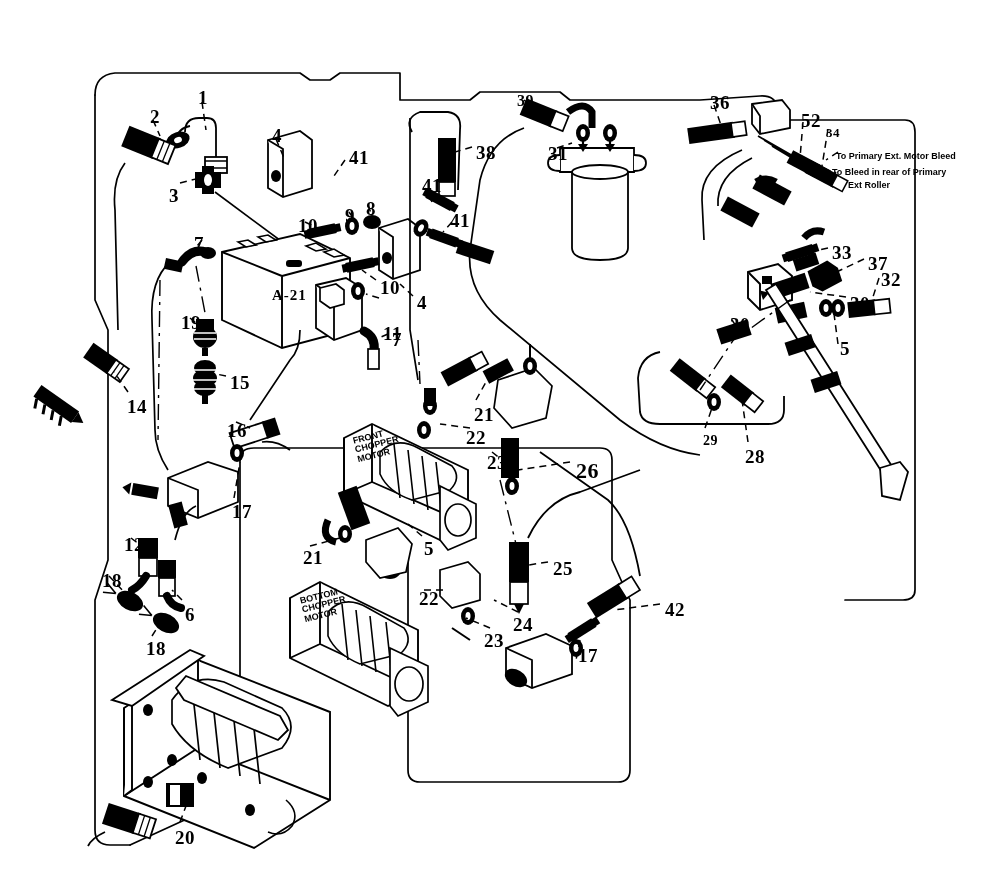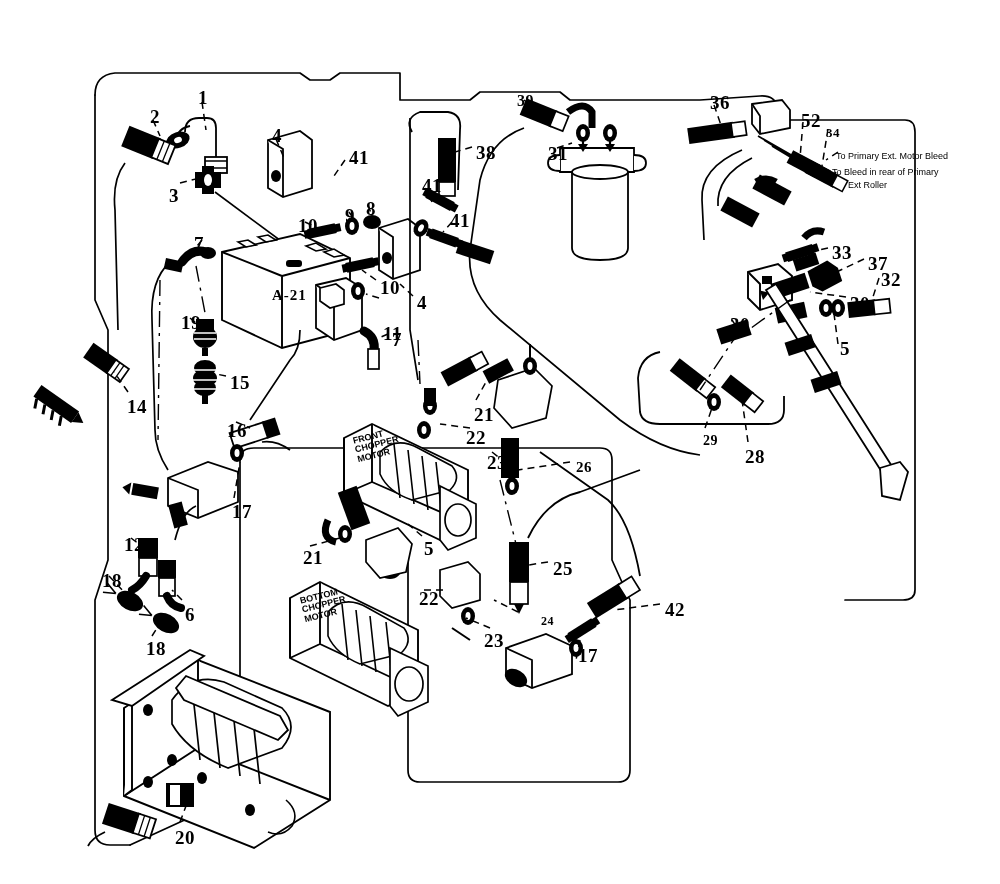--- a/index.html
+++ b/index.html
@@ -3,21 +3,21 @@
 <meta charset="utf-8">
 <style>
   html,body{margin:0;padding:0;background:#ffffff;}
   #stage{position:relative;width:1000px;height:884px;background:#fff;
          font-family:"Liberation Sans",sans-serif;overflow:hidden;}
   #art{position:absolute;inset:0;}
   .callout{position:absolute;font-family:"Liberation Serif",serif;
            font-weight:700;color:#000;line-height:1;white-space:nowrap;
            letter-spacing:.5px;}
   .note{position:absolute;font-family:"Liberation Sans",sans-serif;
-        font-weight:400;color:#000;white-space:nowrap;}
+        font-weight:700;color:#000;white-space:nowrap;}
   .partlbl{position:absolute;font-family:"Liberation Sans",sans-serif;
            font-weight:700;color:#000;white-space:pre;line-height:1.05;}
 </style>
 </head>
 <body>
 
 <div id="stage">
 
 <svg id="art" viewBox="0 0 1000 884">
   <defs>
@@ -552,30 +552,30 @@
       <div class="callout" style="left: 230px; top: 373px; font-size: 19px;">15</div>
       <div class="callout" style="left: 840px; top: 339px; font-size: 19px;">5</div>
       <div class="callout" style="left: 730px; top: 315px; font-size: 19px;">30</div>
       <div class="callout" style="left: 127px; top: 397px; font-size: 19px;">14</div>
       <div class="callout" style="left: 474px; top: 405px; font-size: 19px;">21</div>
       <div class="callout" style="left: 466px; top: 428px; font-size: 19px;">22</div>
       <div class="callout" style="left: 703px; top: 434px; font-size: 14px;">29</div>
       <div class="callout" style="left: 745px; top: 447px; font-size: 19px;">28</div>
       <div class="callout" style="left: 227px; top: 421px; font-size: 19px;">16</div>
       <div class="callout" style="left: 487px; top: 453px; font-size: 19px;">23</div>
-      <div class="callout" style="left: 576px; top: 460px; font-size: 15px;">26</div>
+      <div class="callout" style="left: 576px; top: 460px; font-size: 22px;">26</div>
       <div class="callout" style="left: 232px; top: 502px; font-size: 19px;">17</div>
       <div class="callout" style="left: 303px; top: 548px; font-size: 19px;">21</div>
       <div class="callout" style="left: 424px; top: 539px; font-size: 19px;">5</div>
       <div class="callout" style="left: 124px; top: 535px; font-size: 19px;">12</div>
       <div class="callout" style="left: 553px; top: 559px; font-size: 19px;">25</div>
       <div class="callout" style="left: 102px; top: 571px; font-size: 19px;">18</div>
       <div class="callout" style="left: 419px; top: 589px; font-size: 19px;">22</div>
       <div class="callout" style="left: 185px; top: 605px; font-size: 19px;">6</div>
-      <div class="callout" style="left: 513px; top: 615px; font-size: 12px; margin-left: 28px;">24</div>
+      <div class="callout" style="left: 513px; top: 615px; font-size: 19px;">24</div>
       <div class="callout" style="left: 665px; top: 600px; font-size: 19px;">42</div>
       <div class="callout" style="left: 146px; top: 639px; font-size: 19px;">18</div>
       <div class="callout" style="left: 484px; top: 631px; font-size: 19px;">23</div>
       <div class="callout" style="left: 578px; top: 646px; font-size: 19px;">17</div>
       <div class="callout" style="left: 175px; top: 828px; font-size: 19px;">20</div>
     </div>
 <div id="notes-layer">
       <div class="note" style="left: 836px; top: 151px; font-size: 9px;">To Primary Ext. Motor Bleed</div>
       <div class="note" style="left: 832px; top: 167px; font-size: 9px;">To Bleed in rear of Primary</div>
       <div class="note" style="left: 832px; top: 180px; font-size: 9px; margin-left: 16px;">Ext Roller</div>

